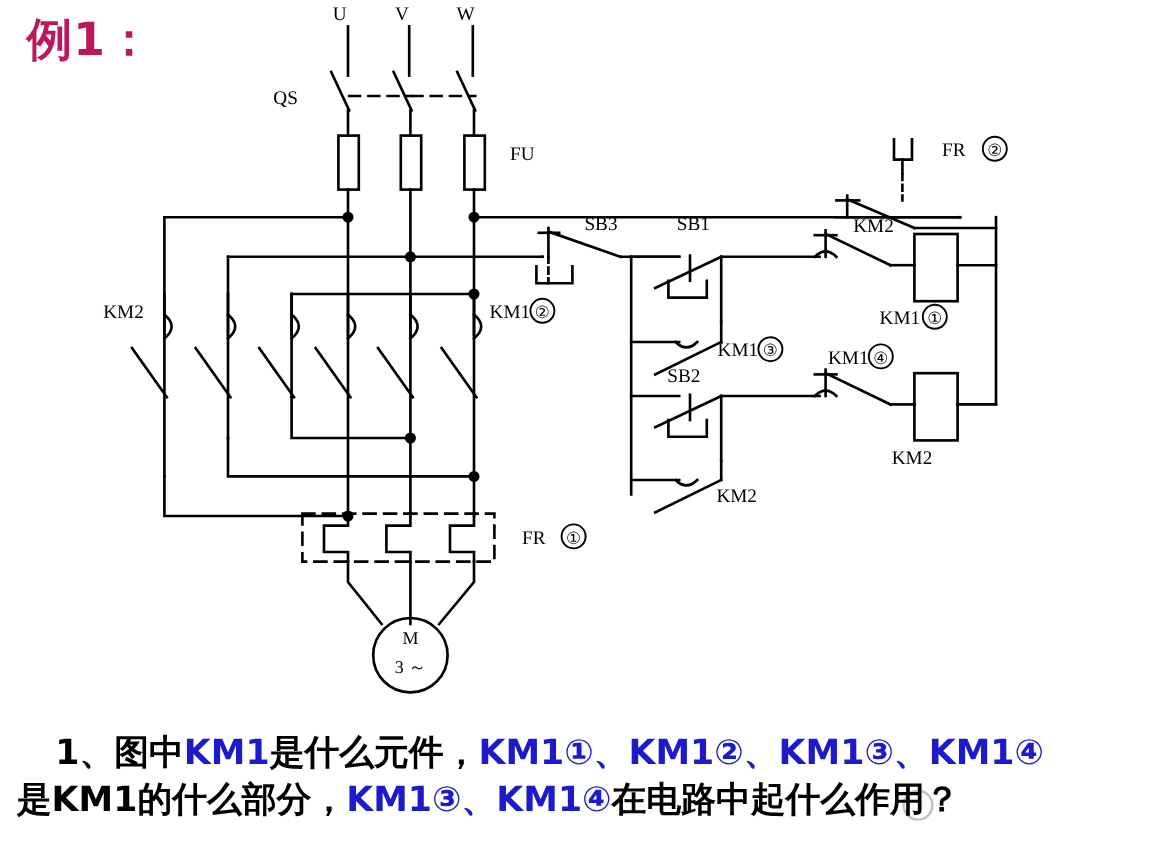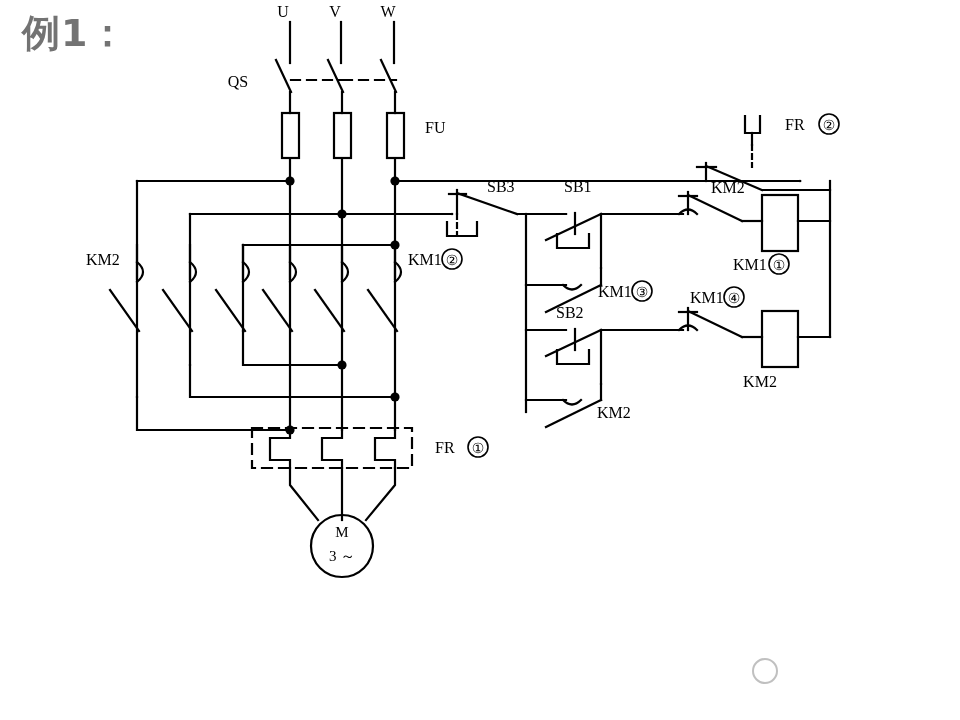--- a/index.html
+++ b/index.html
@@ -26,21 +26,21 @@
     width: 960px;
     height: 720px;
   }
   .ttl {
     position: absolute;
     left: 22px;
     top: 14px;
     font-family: "DejaVu Serif", "Liberation Serif", serif;
     font-weight: bold;
     font-size: 38px;
-    color: #737373;
+    color: #be185d;
     letter-spacing: 1px;
     white-space: nowrap;
     line-height: 1;
   }
   .ttl .cjk { font-family: "DejaVu Sans", sans-serif; }
   #question {
     position: absolute;
     left: 14px;
     top: 608px;
     width: 940px;
@@ -374,15 +374,17 @@
         <text x="779" y="270" text-anchor="middle" font-size="14">①</text>
       </g>
 
       <text x="760" y="387" text-anchor="middle">KM2</text>
     </g>
   </svg>
 
   <div id="wm-badge"></div>
 
   <div id="question">
+    <span class="l1"><span>1、图中</span><span class="blue">KM1</span><span>是什么元件，</span><span class="blue">KM1①、KM1②、KM1③、KM1④</span></span>
+    <span class="l2"><span>是KM1的什么部分，</span><span class="blue">KM1③、KM1④</span><span>在电路中起什么作用？</span></span>
   </div>
 
 </div>
 
 </body></html>

